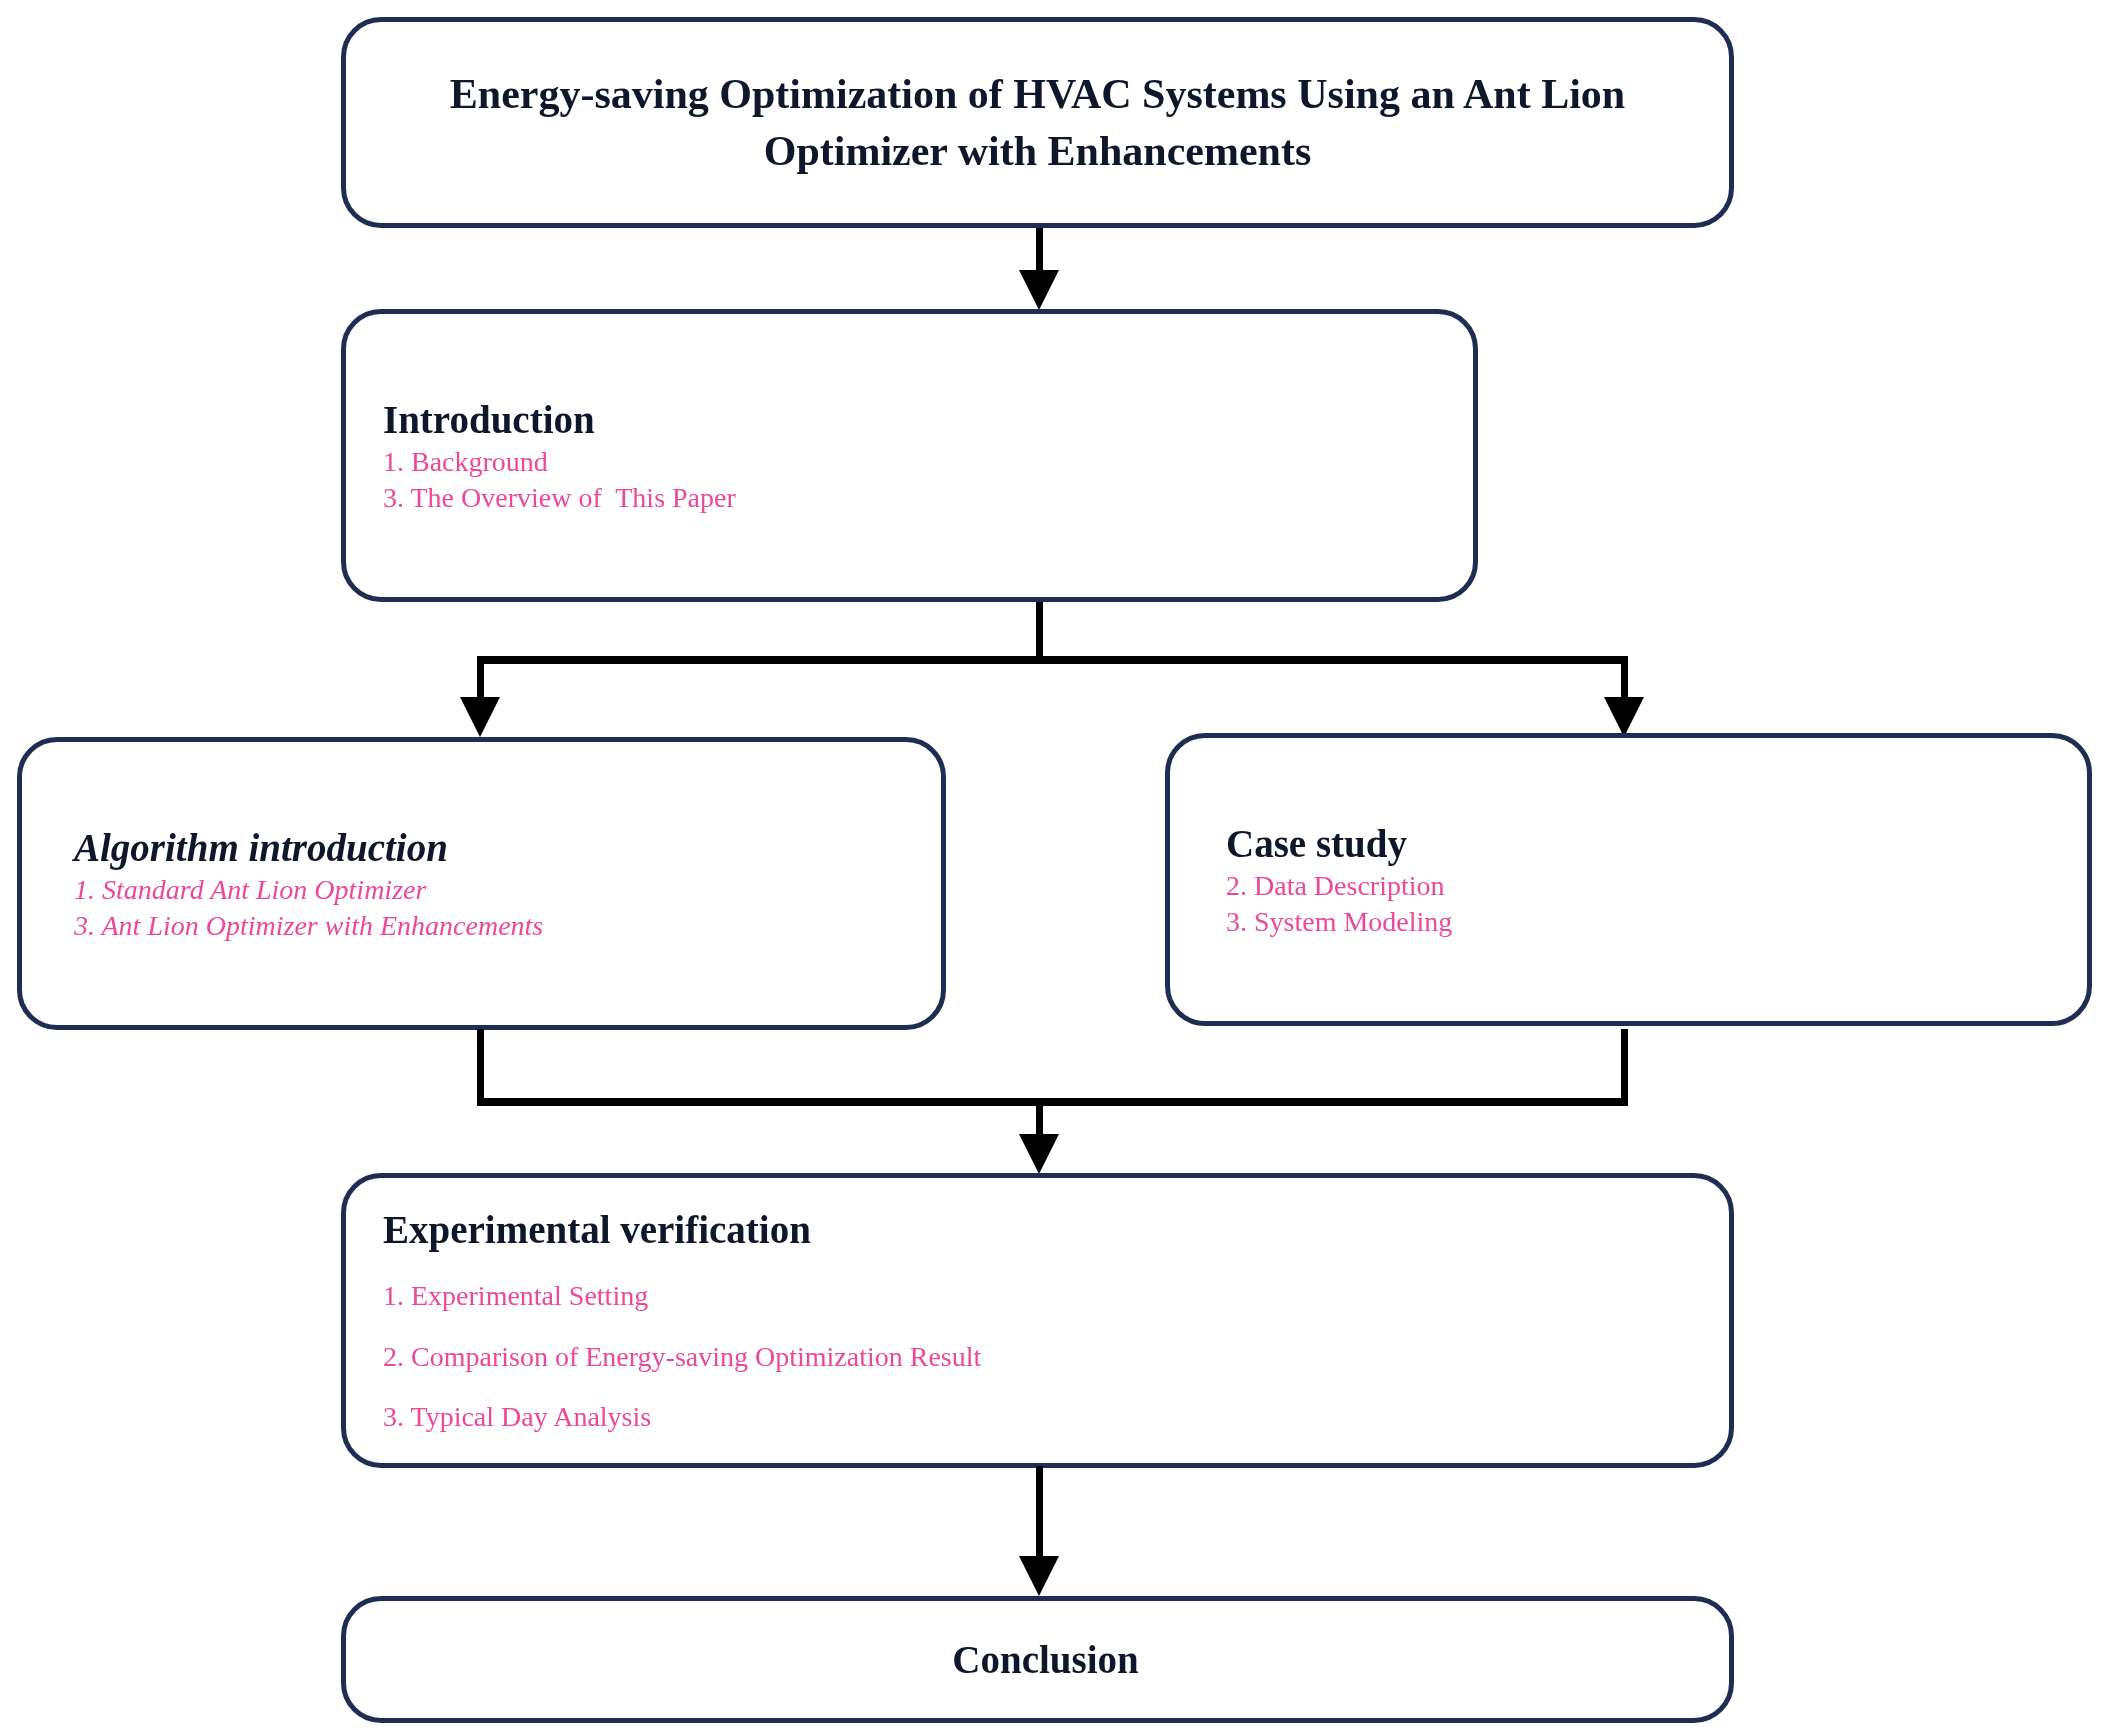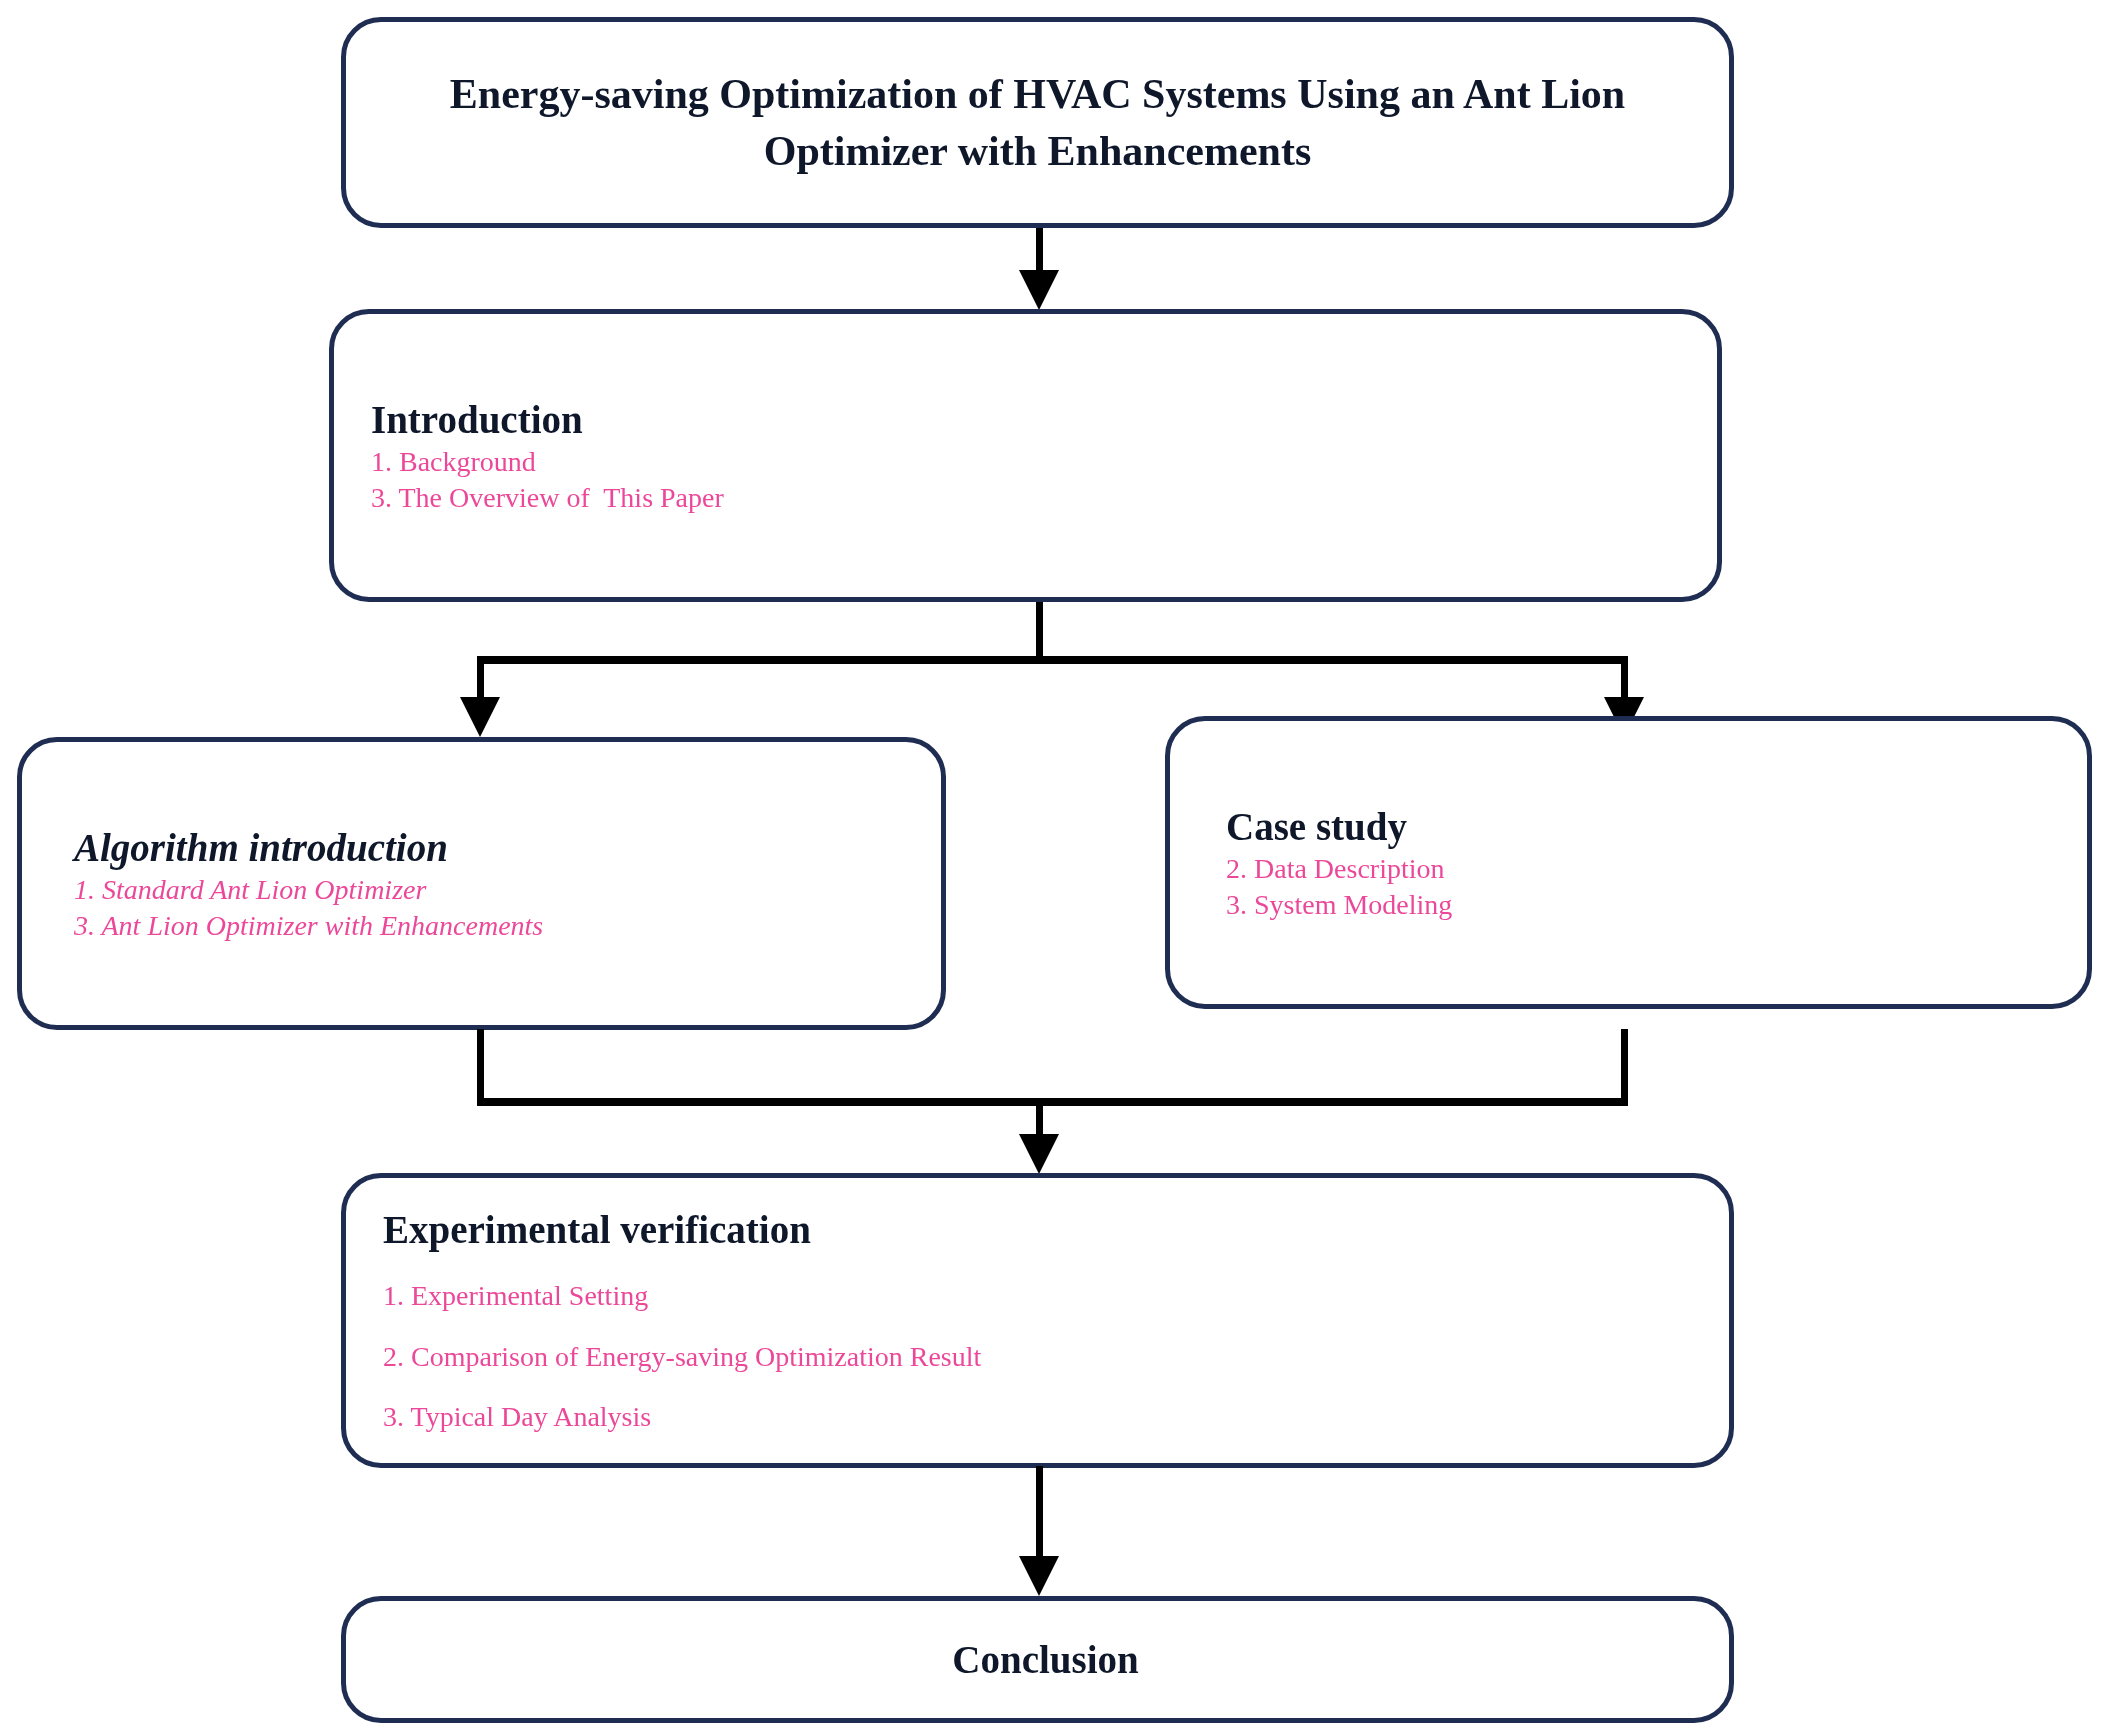--- a/index.html
+++ b/index.html
@@ -48,31 +48,31 @@
     left: 341px; top: 17px; width: 1393px; height: 211px;
   }
   #node-title-box .node-inner { align-items: center; padding: 0 46px; }
   #node-title-box .node-title {
     text-align: center;
     font-size: 42px;
     line-height: 1.34;
   }
 
   #node-introduction {
-    left: 329px; top: 309px; width: 1393px; height: 293px;
+    left: 341px; top: 309px; width: 1137px; height: 293px;
   }
   #node-introduction .node-inner { padding-left: 37px; }
 
   #node-algorithm {
     left: 17px; top: 737px; width: 929px; height: 293px; font-style: italic;
   }
   #node-algorithm .node-inner { padding-left: 52px; }
 
   #node-case-study {
-    left: 1165px; top: 716px; width: 927px; height: 293px;
+    left: 1165px; top: 733px; width: 927px; height: 293px;
   }
   #node-case-study .node-inner { padding-left: 56px; }
 
   #node-experimental {
     left: 341px; top: 1173px; width: 1393px; height: 295px;
   }
   #node-experimental .node-inner { padding-left: 37px; gap: 24px; }
 
   #node-conclusion {
     left: 341px; top: 1596px; width: 1393px; height: 127px;

